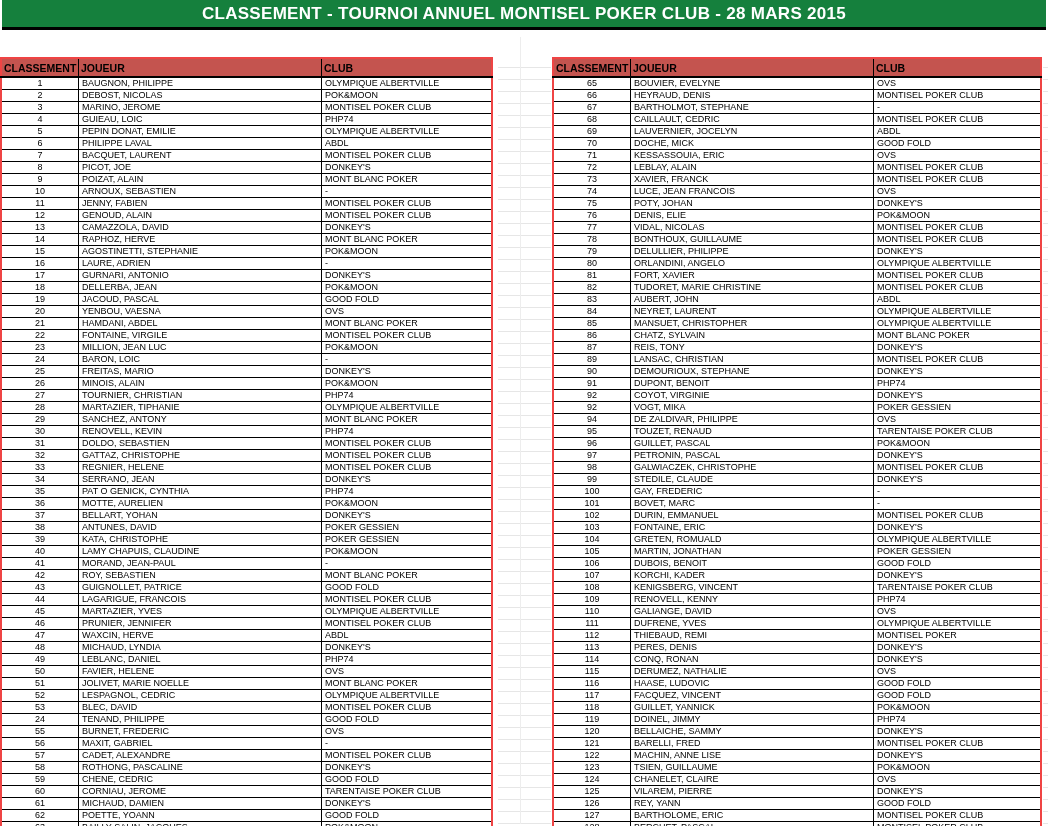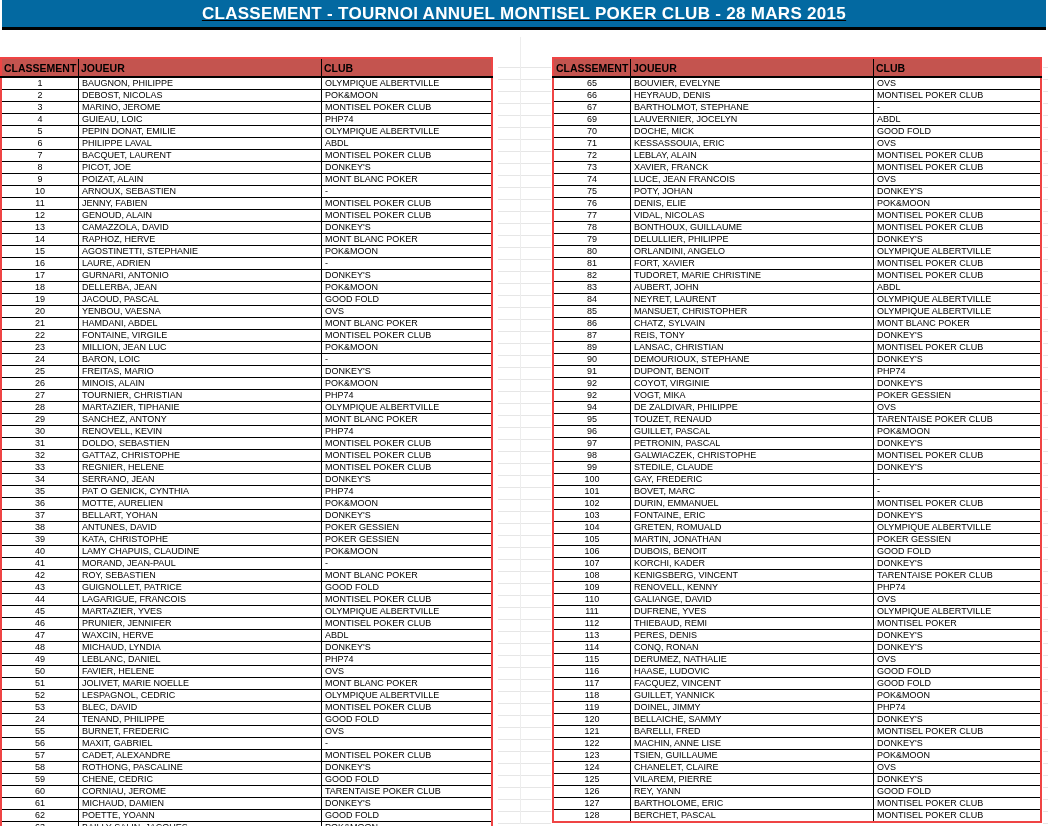--- a/index.html
+++ b/index.html
@@ -53,21 +53,21 @@
   .grid-strip.mid{left:498px;width:53px;}
   .grid-strip.rightedge{left:1043px;width:5px;}
   .v-faint{
     position:absolute;top:37px;height:787px;width:1px;background:#EDEDED;
     left:520px;
   }
 </style>
 </head>
 <body>
 
-<div class="title-bar" data-name="title-bar" style="background: #0369a1; text-decoration: underline;">
+<div class="title-bar" data-name="title-bar" style="background: #15803d;">
   <span data-name="page-title" style="color: rgb(255, 255, 255);">CLASSEMENT - TOURNOI ANNUEL MONTISEL POKER CLUB - 28 MARS 2015</span>
 </div>
 
 <div class="grid-strip mid" data-name="gap-gridlines"></div>
 <div class="v-faint" data-name="gap-column-line"></div>
 <div class="grid-strip rightedge" data-name="right-margin-gridlines"></div>
 
 <table class="rank-table left" data-name="ranking-table-left">
   <thead>
     <tr data-name="header-row">
@@ -418,20 +418,25 @@
         <td data-name="rank-cell">66</td>
         <td data-name="player-cell">HEYRAUD, DENIS</td>
         <td data-name="club-cell">MONTISEL POKER CLUB</td>
       </tr>
       <tr data-name="table-row">
         <td data-name="rank-cell">67</td>
         <td data-name="player-cell">BARTHOLMOT, STEPHANE</td>
         <td data-name="club-cell">-</td>
       </tr>
       <tr data-name="table-row">
+        <td data-name="rank-cell">68</td>
+        <td data-name="player-cell">CAILLAULT, CEDRIC</td>
+        <td data-name="club-cell">MONTISEL POKER CLUB</td>
+      </tr>
+      <tr data-name="table-row">
         <td data-name="rank-cell">69</td>
         <td data-name="player-cell">LAUVERNIER, JOCELYN</td>
         <td data-name="club-cell">ABDL</td>
       </tr>
       <tr data-name="table-row">
         <td data-name="rank-cell">70</td>
         <td data-name="player-cell">DOCHE, MICK</td>
         <td data-name="club-cell">GOOD FOLD</td>
       </tr>
       <tr data-name="table-row">

